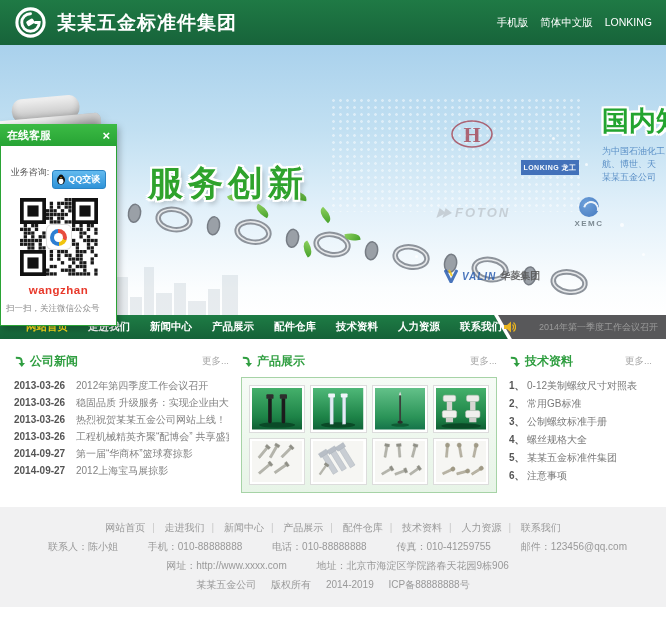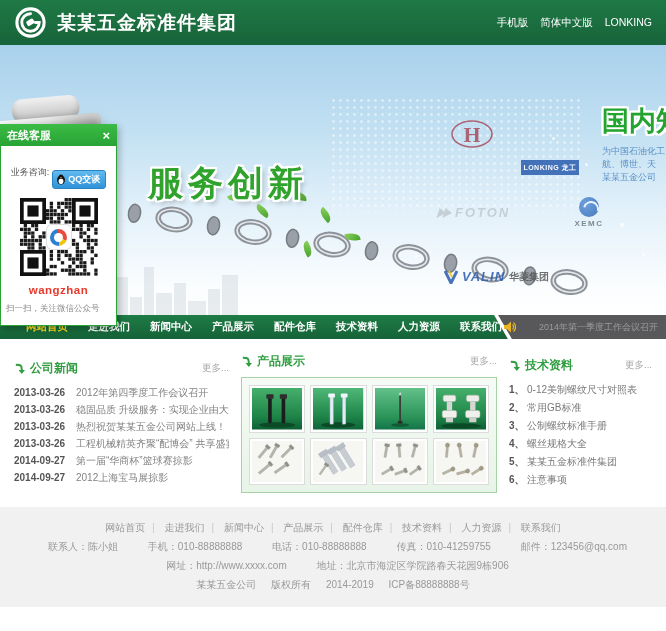--- a/index.html
+++ b/index.html
@@ -56,21 +56,21 @@
   .foton-chev { display:inline-block; width:0; height:0; border-top:5px solid transparent;
                 border-bottom:5px solid transparent; border-left:8px solid #c3ccd3; transform:skewX(-18deg); }
   .brand-xemc { position:absolute; left:568px; top:152px; width:42px; text-align:center; opacity:.85; z-index:2; }
   .xemc-circle { width:20px; height:20px; margin:0 auto; border-radius:50%;
                  background:radial-gradient(circle at 35% 35%, #5b94d6, #2a64b4); position:relative; }
   .xemc-circle::after { content:""; position:absolute; left:4px; top:4px; width:12px; height:12px;
                         border-radius:50%; border:2px solid rgba(255,255,255,.9);
                         border-left-color:transparent; border-bottom-color:transparent; transform:rotate(-30deg); }
   .xemc-text { font-size:8px; font-weight:bold; color:#6a7880; letter-spacing:1.5px; margin-top:2px; }
   .brand-valin { position:absolute; left:444px; top:224px; z-index:2; display:flex; align-items:center; gap:4px; opacity:.85; }
-  .valin-en { color:#2a5db0; font-size:13px; font-weight:bold; font-style:italic; letter-spacing:1px; }
+  .valin-en { color:#2a5db0; font-size:10px; font-weight:bold; font-style:italic; letter-spacing:1px; }
   .valin-cn { color:#555; font-size:10px; font-weight:bold; }
 
   
   .sv-panel { position:absolute; left:0; top:124px; width:117px; z-index:6;
               box-shadow:2px 3px 7px rgba(0,0,0,.28); }
   .sv-head { height:22px; background:linear-gradient(180deg,#3cbb45,#27a334); color:#fff;
              font-size:11px; font-weight:bold; display:flex; align-items:center; padding:0 7px; }
   .sv-close { margin-left:auto; font-size:13px; cursor:pointer; line-height:1; }
   .sv-body { background:#fff; border:1px solid #2aa335; border-top:none; padding:9px 5px 10px; }
   .sv-consult { display:flex; align-items:center; gap:3px; font-size:9px; color:#555; justify-content:center; }
@@ -93,21 +93,21 @@
                background:linear-gradient(180deg,#1e7c45,#156238); transform:skewX(30deg);
                border-right:4px solid #fff; z-index:1; }
   .nav-items { position:absolute; left:26px; top:0; height:24px; display:flex; align-items:center;
                gap:20px; z-index:2; }
   .nav-item { font-size:10.5px; font-weight:bold; color:#fff; cursor:pointer; white-space:nowrap; }
   .nav-item.active { color:#ffe11a; }
   .ticker { position:absolute; right:8px; top:0; height:24px; display:flex; align-items:center; gap:23px; z-index:2; }
   .ticker-text { color:#9b9b9b; font-size:9px; }
 
   
-  .main { display:flex; padding:14px 14px 0; gap:12px;align-items:center; }
+  .main { display:flex; padding:14px 14px 0; gap:12px; }
   .col-news { width:215px; flex:0 0 auto; }
   .col-prod { width:256px; flex:0 0 auto; }
   .col-tech { flex:1; }
   .sec-head { display:flex; align-items:center; height:16px; margin-bottom:8px; }
   .sec-title { color:#2f9e40; font-size:12px; font-weight:bold; margin-left:5px; }
   .sec-more { margin-left:auto; color:#a5a5a5; font-size:9.5px; cursor:pointer; }
   .news-row { display:flex; align-items:center; height:17px; font-size:10px; cursor:pointer; }
   .news-date { width:62px; flex:0 0 auto; color:#555; font-weight:bold; }
   .news-title { color:#828282; white-space:nowrap; overflow:hidden; }
   .prod-box { border:1px solid #a6d3a6; background:linear-gradient(180deg,#f6fbf6,#e7f4e7);

